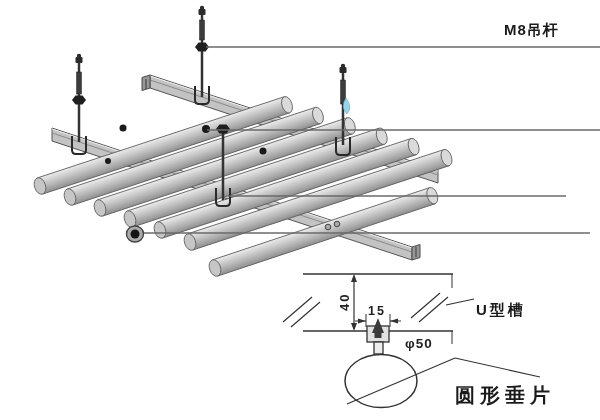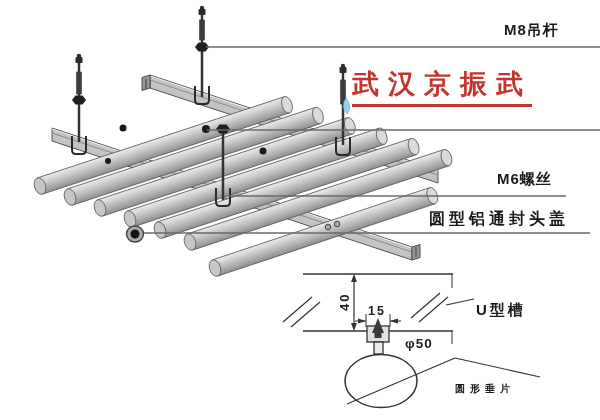--- a/index.html
+++ b/index.html
@@ -4,21 +4,21 @@
 <style>
   html,body{margin:0;padding:0;background:#fff;}
   .stage{position:relative;width:600px;height:420px;background:#ffffff;overflow:hidden;
          font-family:"Liberation Sans","DejaVu Sans",sans-serif;}
   .stage svg{position:absolute;left:0;top:0;}
   .lbl{position:absolute;font-weight:bold;color:#1a1a1a;white-space:nowrap;text-align:center;}
   .lbl-m8{left:504px;top:21px;font-size:15px;letter-spacing:1px;}
   .lbl-m6{left:497px;top:170px;font-size:15px;letter-spacing:1px;}
   .lbl-endcap{left:429px;top:209px;font-size:16px;letter-spacing:4px;}
   .lbl-u{left:476px;top:293px;font-size:15px;letter-spacing:3px;margin-top:8px;}
-  .lbl-fin{left:455px;top:382px;font-size:10px;letter-spacing:5px;font-family:Liberation Mono, monospace;}
+  .lbl-fin{left:455px;top:382px;font-size:20px;letter-spacing:5px;font-family:Liberation Mono, monospace;}
   .watermark{position:absolute;left:352px;top:66px;font-size:27px;font-weight:bold;
              color:#c13530;letter-spacing:9px;border-bottom:3px solid #c13530;
              padding-bottom:2px;padding-right:0px;white-space:nowrap;}
   text{font-family:"Liberation Sans","DejaVu Sans",sans-serif;font-weight:bold;fill:#222;}
 </style>
 </head>
 <body>
 
 <div class="stage">
 
@@ -170,19 +170,16 @@
       <line x1="347" y1="404" x2="455" y2="358" stroke-width="1.1"></line>
       <line x1="455" y1="358" x2="540" y2="377" stroke-width="1.1"></line>
     </g>
 
     <text transform="translate(349,311) rotate(-90)" font-size="13" letter-spacing="2">40</text>
     <text x="368" y="315" font-size="12.5" letter-spacing="2">15</text>
     <text x="405" y="348" font-size="13.5" letter-spacing="1">φ50</text>
   </svg>
 
   <div class="lbl lbl-m8">M8吊杆</div>
-  <div class="lbl lbl-m6">M6螺丝</div>
-  <div class="lbl lbl-endcap">圆型铝通封头盖</div>
   <div class="lbl lbl-u">U型槽</div>
   <div class="lbl lbl-fin">圆形垂片</div>
 
-  <div class="watermark">武汉京振武</div>
 </div>
 
 </body></html>

